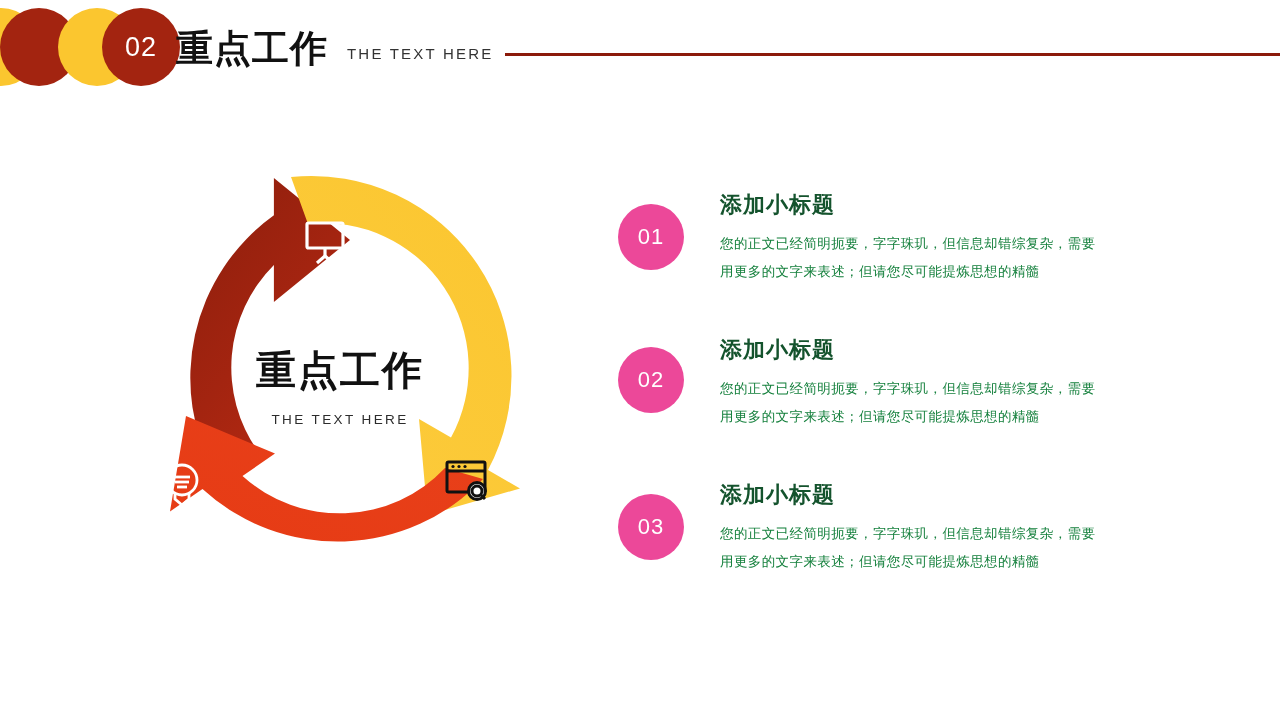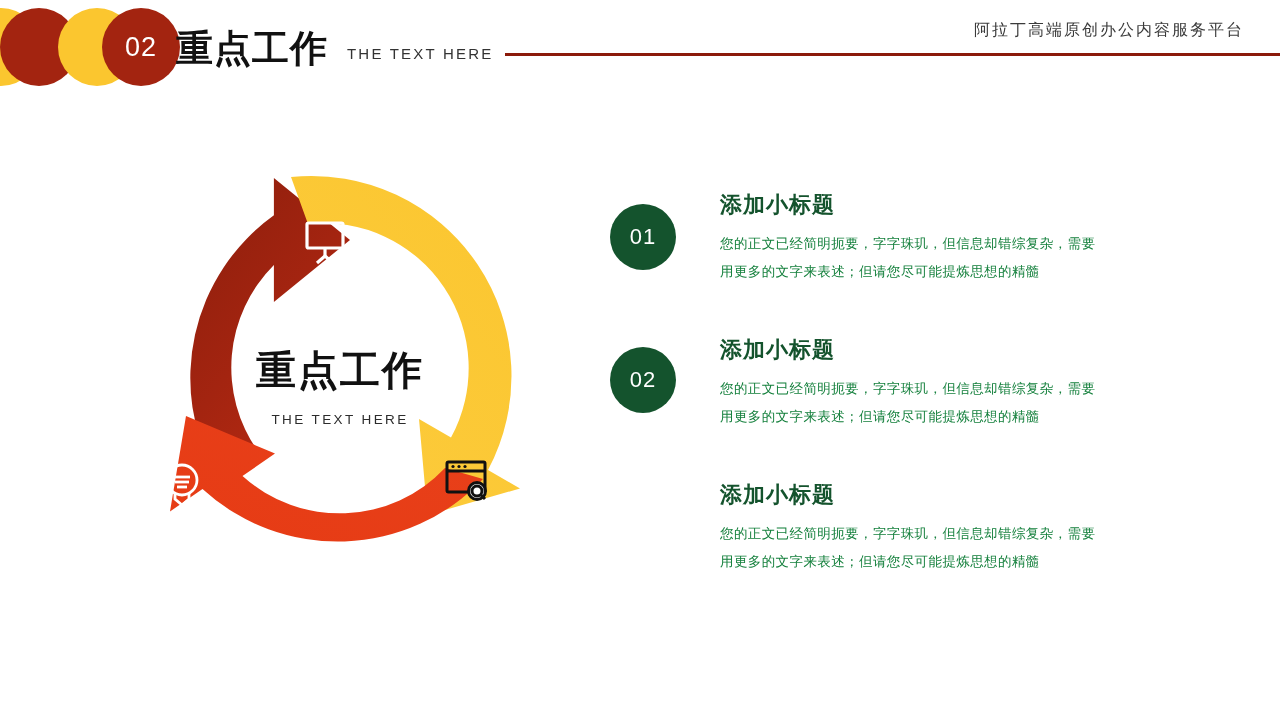--- a/index.html
+++ b/index.html
@@ -128,26 +128,26 @@
     left: 610px;
     top: 190px;
     width: 600px;
   }
   .item {
     position: relative;
     height: 145px;
   }
   .item-badge {
     position: absolute;
-    left: 0;
+    left: 8px;
     top: 14px;
     width: 66px;
     height: 66px;
     border-radius: 50%;
-    background: #14532d;
+    background: #ec4899;
     color: #ffffff;
     display: flex;
     align-items: center;
     justify-content: center;
     font-size: 22px;
     letter-spacing: 1px;
   }
   .item-body {
     position: absolute;
     left: 110px;
@@ -179,21 +179,20 @@
     <div class="hc hc1"></div>
     <div class="hc hc2"></div>
     <div class="hc hc3"></div>
     <div class="hc hc4"></div>
     <div class="hc-num">02</div>
   </div>
 
   <div class="header-title">重点工作</div>
   <div class="header-sub">THE TEXT HERE</div>
   <div class="header-rule"></div>
-  <div class="header-brand">阿拉丁高端原创办公内容服务平台</div>
 </div>
 
 <div class="cycle-wrap">
   <svg class="cycle-svg" width="460" height="460" viewBox="0 0 460 460">
     <defs>
       <linearGradient id="gradRed" x1="0" y1="0" x2="0.7" y2="1">
         <stop offset="0%" stop-color="#8C1E0C"></stop>
         <stop offset="55%" stop-color="#A32410"></stop>
         <stop offset="100%" stop-color="#B82A12"></stop>
       </linearGradient>
@@ -294,20 +293,21 @@
     <div class="item-body">
       <div class="item-title">添加小标题</div>
       <div class="item-desc">
         <div>您的正文已经简明扼要，字字珠玑，但信息却错综复杂，需要</div>
         <div>用更多的文字来表述；但请您尽可能提炼思想的精髓</div>
       </div>
     </div>
   </div>
 
   <div class="item">
+    <div class="item-badge">03</div>
     <div class="item-body">
       <div class="item-title">添加小标题</div>
       <div class="item-desc">
         <div>您的正文已经简明扼要，字字珠玑，但信息却错综复杂，需要</div>
         <div>用更多的文字来表述；但请您尽可能提炼思想的精髓</div>
       </div>
     </div>
   </div>
 
 </div>

